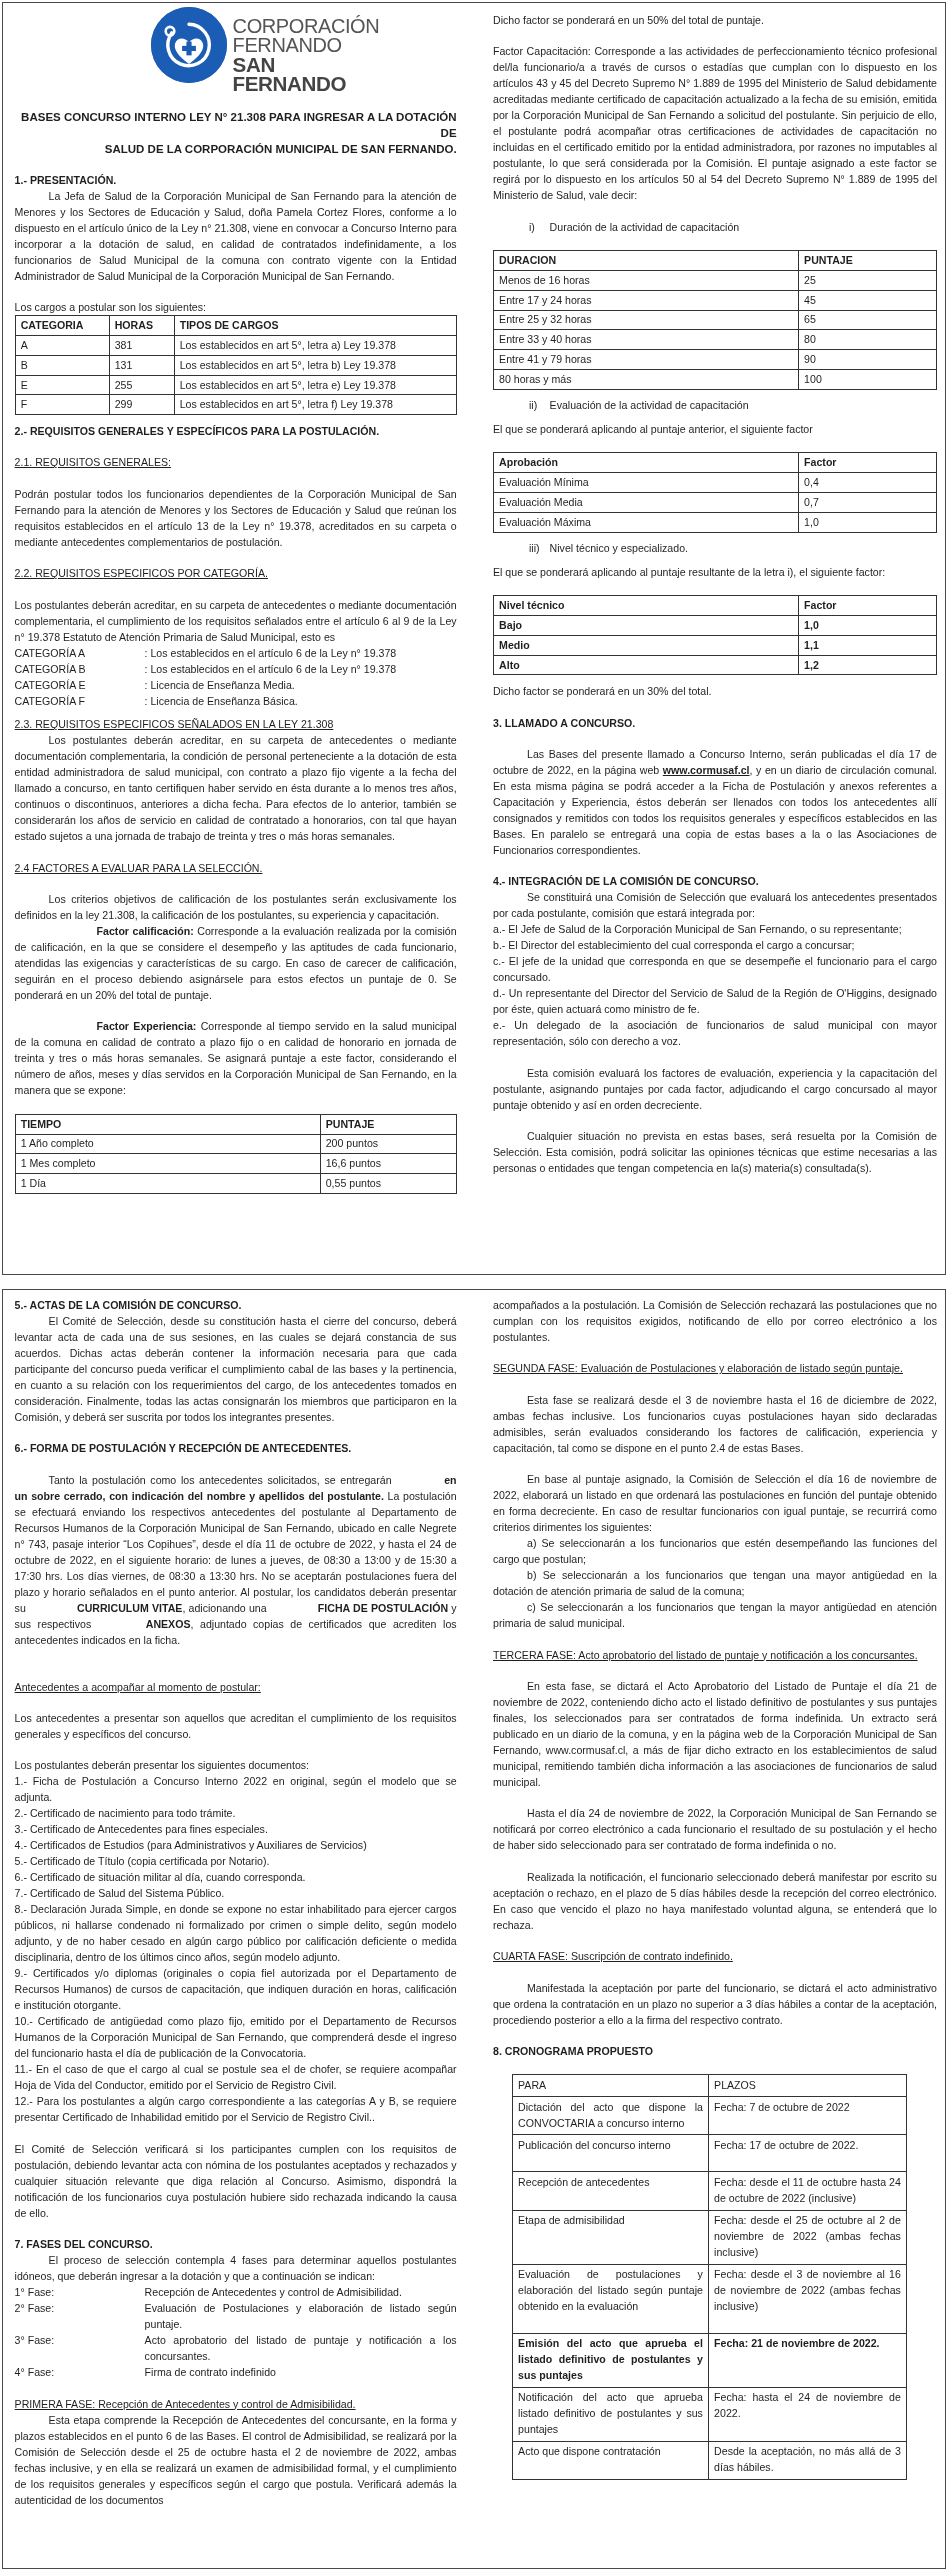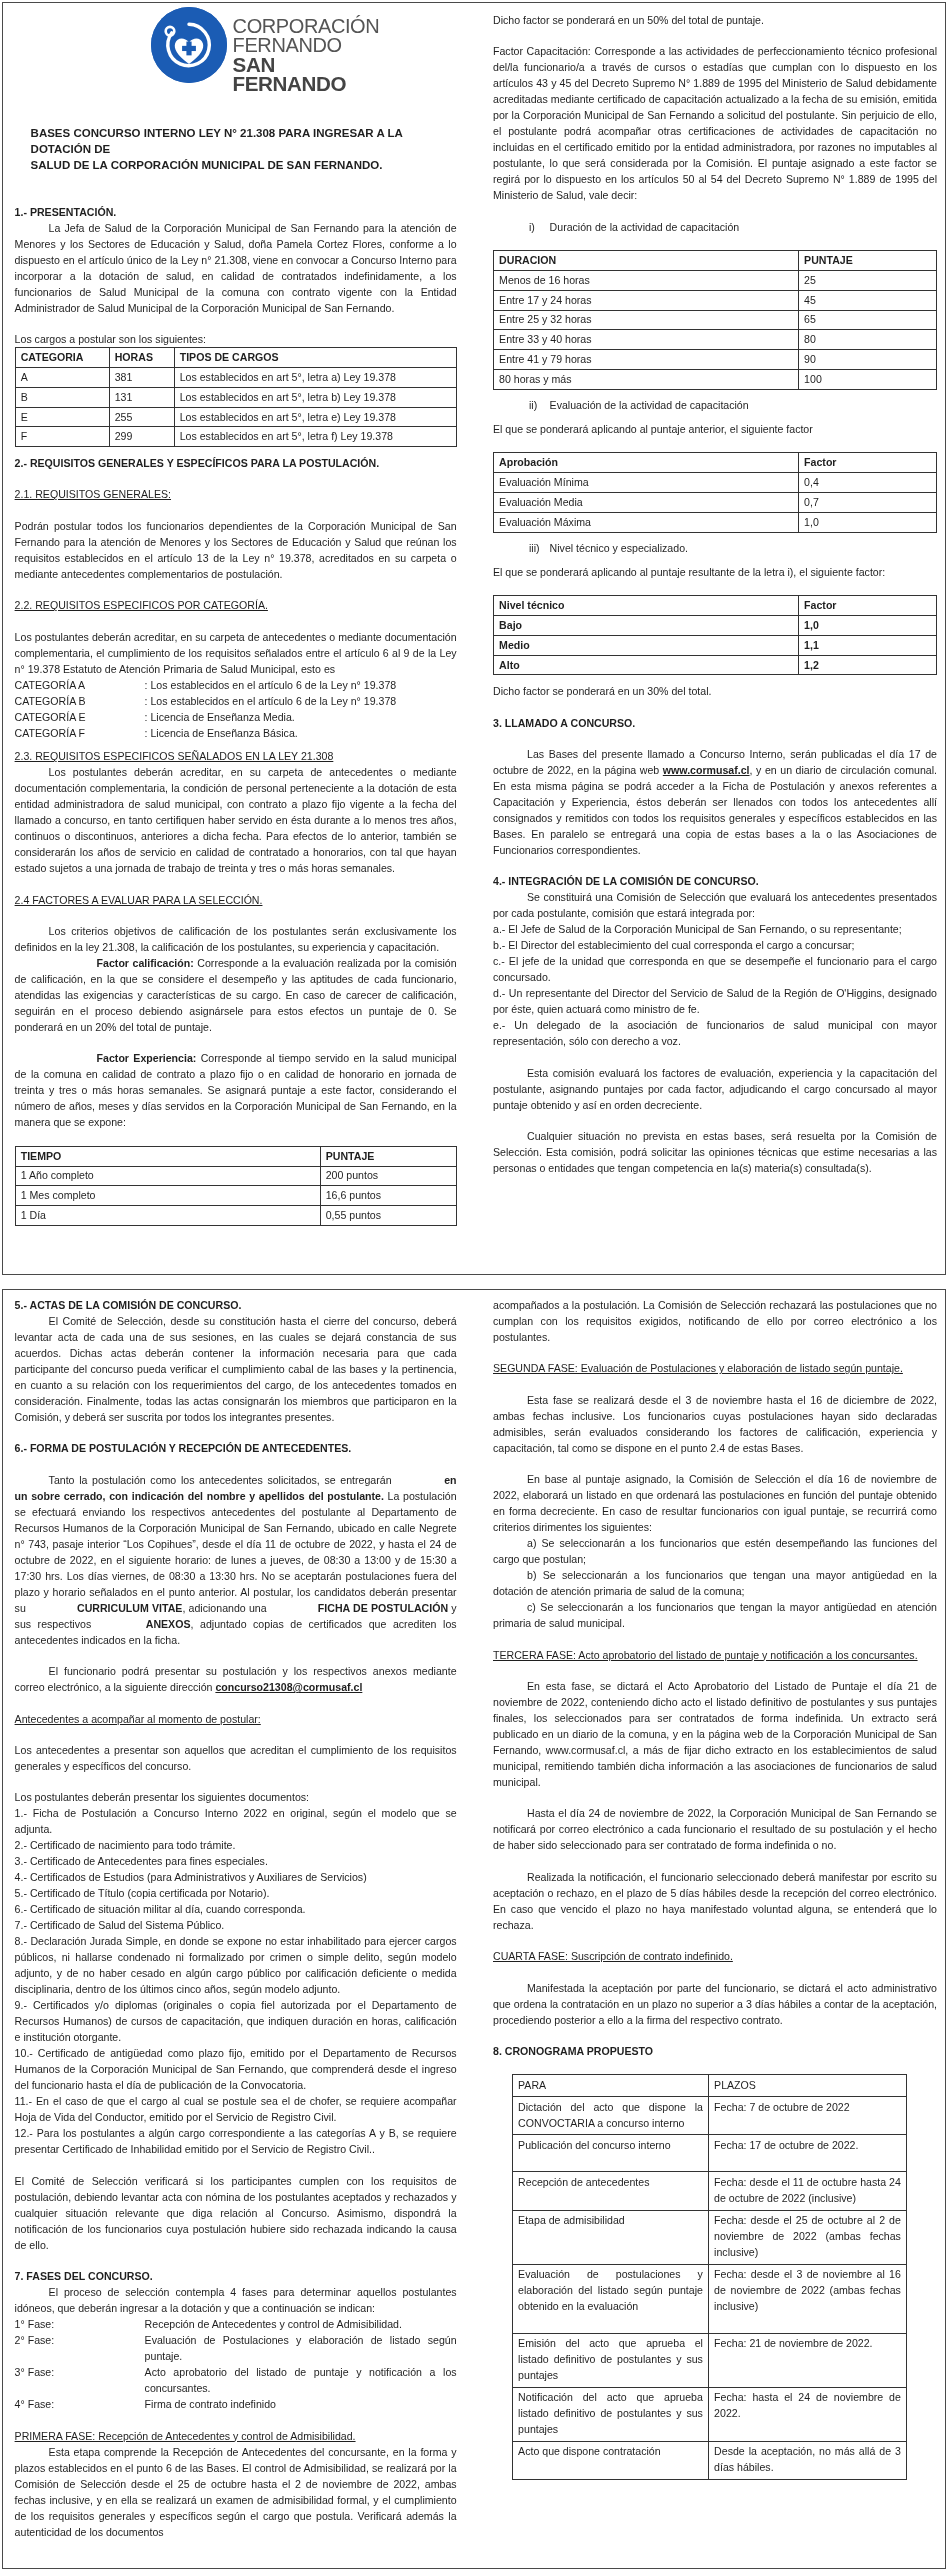--- a/index.html
+++ b/index.html
@@ -6,21 +6,21 @@
   html, body { margin: 0; padding: 0; background: #ffffff; }
   body { width: 947px; height: 2576px; position: relative; font-family: "Liberation Sans", sans-serif; color: #1f1f1f; overflow: hidden; }
   .page { position: absolute; border: 1.7px solid #4a4a4a; background: #fff; }
   .col { position: absolute; font-size: 10.6px; line-height: 16px; text-align: justify; }
   .col p { margin: 0; }
   .gap { height: 15.4px; }
   .gap-s { height: 7.7px; }
   .ind { text-indent: 34px; }
   .b { font-weight: bold; padding-left: 48px; }
   .u { text-decoration: underline; }
-  h1.doc-title { font-size: 11.5px; font-weight: bold; text-align: left; margin: 16px; line-height: 16px; }
+  h1.doc-title { font-size: 11.5px; font-weight: bold; text-align: right; margin: 0; line-height: 16px; }
   .sec { font-weight: bold; margin: 0; }
   table.t { border-collapse: collapse; width: 100%; font-size: 10.6px; }
   table.t td { border: 1.3px solid #333; padding: 0.9px 5.1px; line-height: 17px; vertical-align: top; }
   table.t tr.h td { font-weight: bold; }
   .roman { padding-left: 36px; }
   .roman .rn { display: inline-block; width: 20.6px; }
   .kv { display: flex; }
   .kv .k { width: 130px; flex: none; }
   .fase { display: flex; }
   .fase .k { width: 130px; flex: none; }
@@ -267,21 +267,20 @@
 <div class="page" style="left:1.7px; top:1289px; width:944px; height:1280px;"></div>
 
 <div class="col" style="left:14.6px; top:1297px; width:442px;">
   <p class="sec">5.- ACTAS DE LA COMISIÓN DE CONCURSO.</p>
   <p class="ind">El Comité de Selección, desde su constitución hasta el cierre del concurso, deberá levantar acta de cada una de sus sesiones, en las cuales se dejará constancia de sus acuerdos. Dichas actas deberán contener la información necesaria para que cada participante del concurso pueda verificar el cumplimiento cabal de las bases y la pertinencia, en cuanto a su relación con los requerimientos del cargo, de los antecedentes tomados en consideración. Finalmente, todas las actas consignarán los miembros que participaron en la Comisión, y deberá ser suscrita por todos los integrantes presentes.</p>
   <div class="gap"></div>
   <p class="sec">6.- FORMA DE POSTULACIÓN Y RECEPCIÓN DE ANTECEDENTES.</p>
   <div class="gap"></div>
   <p class="ind"><span>Tanto la postulación como los antecedentes solicitados, se entregarán </span><span class="b">en un sobre cerrado, con indicación  del nombre y apellidos del postulante.</span><span> La postulación se efectuará enviando los respectivos antecedentes del postulante al Departamento de Recursos Humanos de la Corporación Municipal de San Fernando, ubicado en calle Negrete n° 743, pasaje interior “Los Copihues”, desde el día 11 de octubre de 2022, y hasta el 24 de octubre de 2022, en el siguiente horario: de lunes a jueves, de 08:30 a 13:00 y de 15:30 a 17:30 hrs. Los días viernes, de 08:30 a 13:30 hrs. No se aceptarán postulaciones fuera del plazo y horario señalados en el punto anterior. Al postular, los candidatos deberán presentar su </span><span class="b">CURRICULUM VITAE</span><span>, adicionando una </span><span class="b">FICHA DE POSTULACIÓN</span><span> y sus respectivos </span><span class="b">ANEXOS</span><span>, adjuntado copias de certificados que acrediten los antecedentes indicados en la ficha.</span></p>
   <div class="gap"></div>
-  <p class="ind"><span>El funcionario podrá presentar su postulación y los respectivos anexos mediante correo electrónico, a la siguiente dirección </span><a class="link">concurso21308@cormusaf.cl</a></p>
   <div class="gap"></div>
   <p class="u">Antecedentes a acompañar al momento de postular:</p>
   <div class="gap"></div>
   <p>Los antecedentes a presentar son aquellos que acreditan el cumplimiento de los requisitos generales y específicos del concurso.</p>
   <div class="gap"></div>
   <p>Los postulantes deberán presentar los siguientes documentos:</p>
   <p>1.- Ficha de Postulación a Concurso Interno 2022 en original, según el modelo que se adjunta.</p>
   <p>2.- Certificado de nacimiento para todo trámite.</p>
   <p>3.- Certificado de Antecedentes para fines especiales.</p>
   <p>4.- Certificados de Estudios (para Administrativos y Auxiliares de Servicios)</p>
@@ -364,21 +363,21 @@
           <td class="j">Fecha: desde el 11 de octubre hasta 24 de octubre de 2022 (inclusive)</td>
         </tr>
     <tr>
           <td class="j">Etapa de admisibilidad</td>
           <td class="j">Fecha: desde el 25 de octubre al 2 de noviembre de 2022 (ambas fechas inclusive)</td>
         </tr>
     <tr>
           <td class="j" style="height:69px">Evaluación de postulaciones y elaboración  del listado según puntaje obtenido en la evaluación</td>
           <td class="j">Fecha: desde el 3 de noviembre al 16 de noviembre de 2022 (ambas fechas inclusive)</td>
         </tr>
-    <tr style="font-weight:normal">
+    <tr style="font-weight:bold">
           <td>Emisión del acto que aprueba el listado definitivo de postulantes y sus puntajes</td>
           <td>Fecha: 21 de noviembre de 2022.</td>
         </tr>
     <tr>
           <td class="j">Notificación del acto que aprueba listado definitivo de postulantes y sus puntajes</td>
           <td class="j">Fecha: hasta el 24 de noviembre de 2022.</td>
         </tr>
     <tr>
           <td>Acto que dispone contratación</td>
           <td class="j">Desde la aceptación, no más allá de 3 días hábiles.</td>

